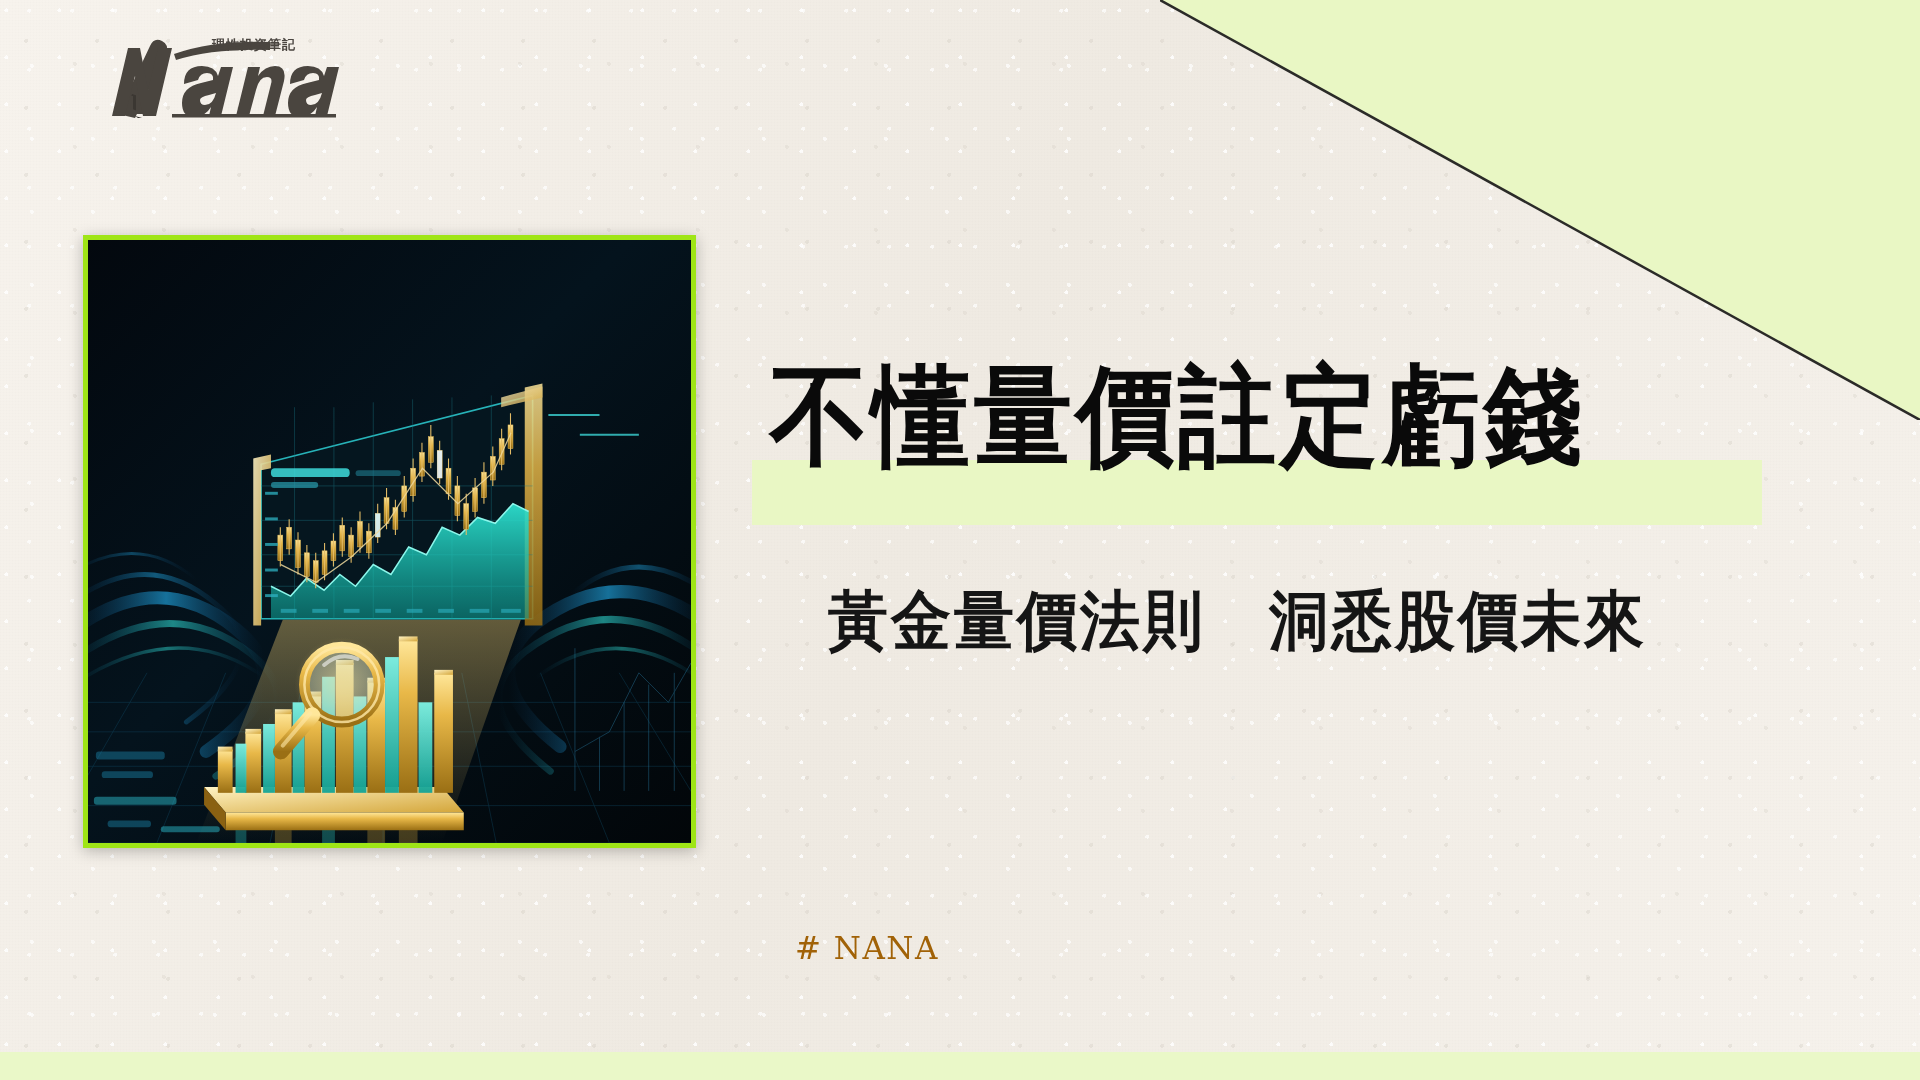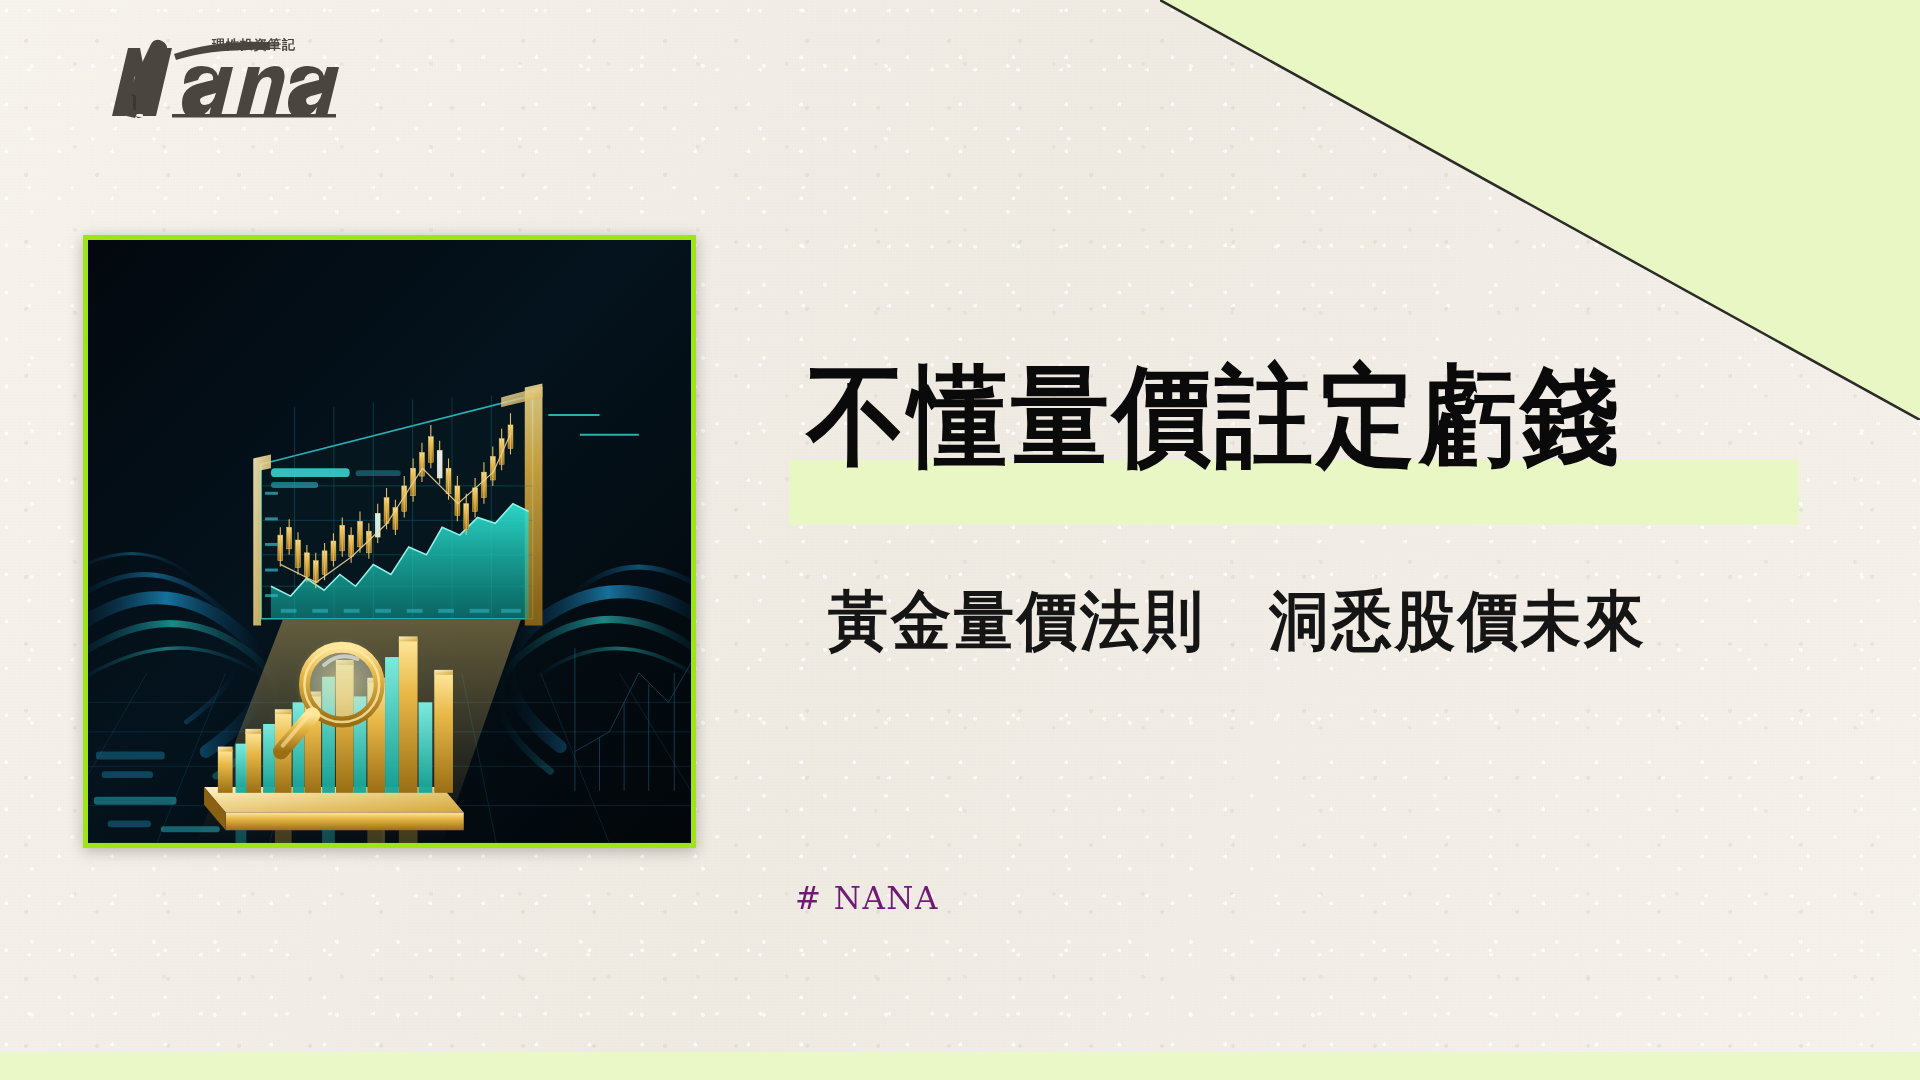--- a/index.html
+++ b/index.html
@@ -81,21 +81,21 @@
     border:5px solid #9fe516;
     background:#04090f;
     overflow:hidden;
     box-shadow:0 3px 14px rgba(0,0,0,.25);
   }
   .hero-scene{ position:absolute; inset:0; }
 
   
   .headline-wrap{
     position:absolute;
-    left:789px; top:355px;
+    left:752px; top:355px;
     width:1080px; height:180px;
   }
   .headline-band{
     position:absolute;
     left:0; top:105px;
     width:1010px; height:65px;
     background:#e9f7c4;
   }
   .headline{
     position:absolute;
@@ -119,23 +119,23 @@
     font-size:60px;
     letter-spacing:3px;
     color:#151515;
     white-space:nowrap;
     transform:scaleY(1.08);
     transform-origin:left top;
   }
 
   .footer-block{
     position:absolute;
-    left:795px; top:880px;
+    left:795px; top:930px;
     font-family:"DejaVu Serif", serif;
-    color:#701a75;
+    color:#a16207;
   }
   .footer-tag{
     font-size:31px;
     letter-spacing:1.5px;
     margin-bottom:22px;
   }
   .footer-sub{
     font-size:30px;
     letter-spacing:1px;
   }

